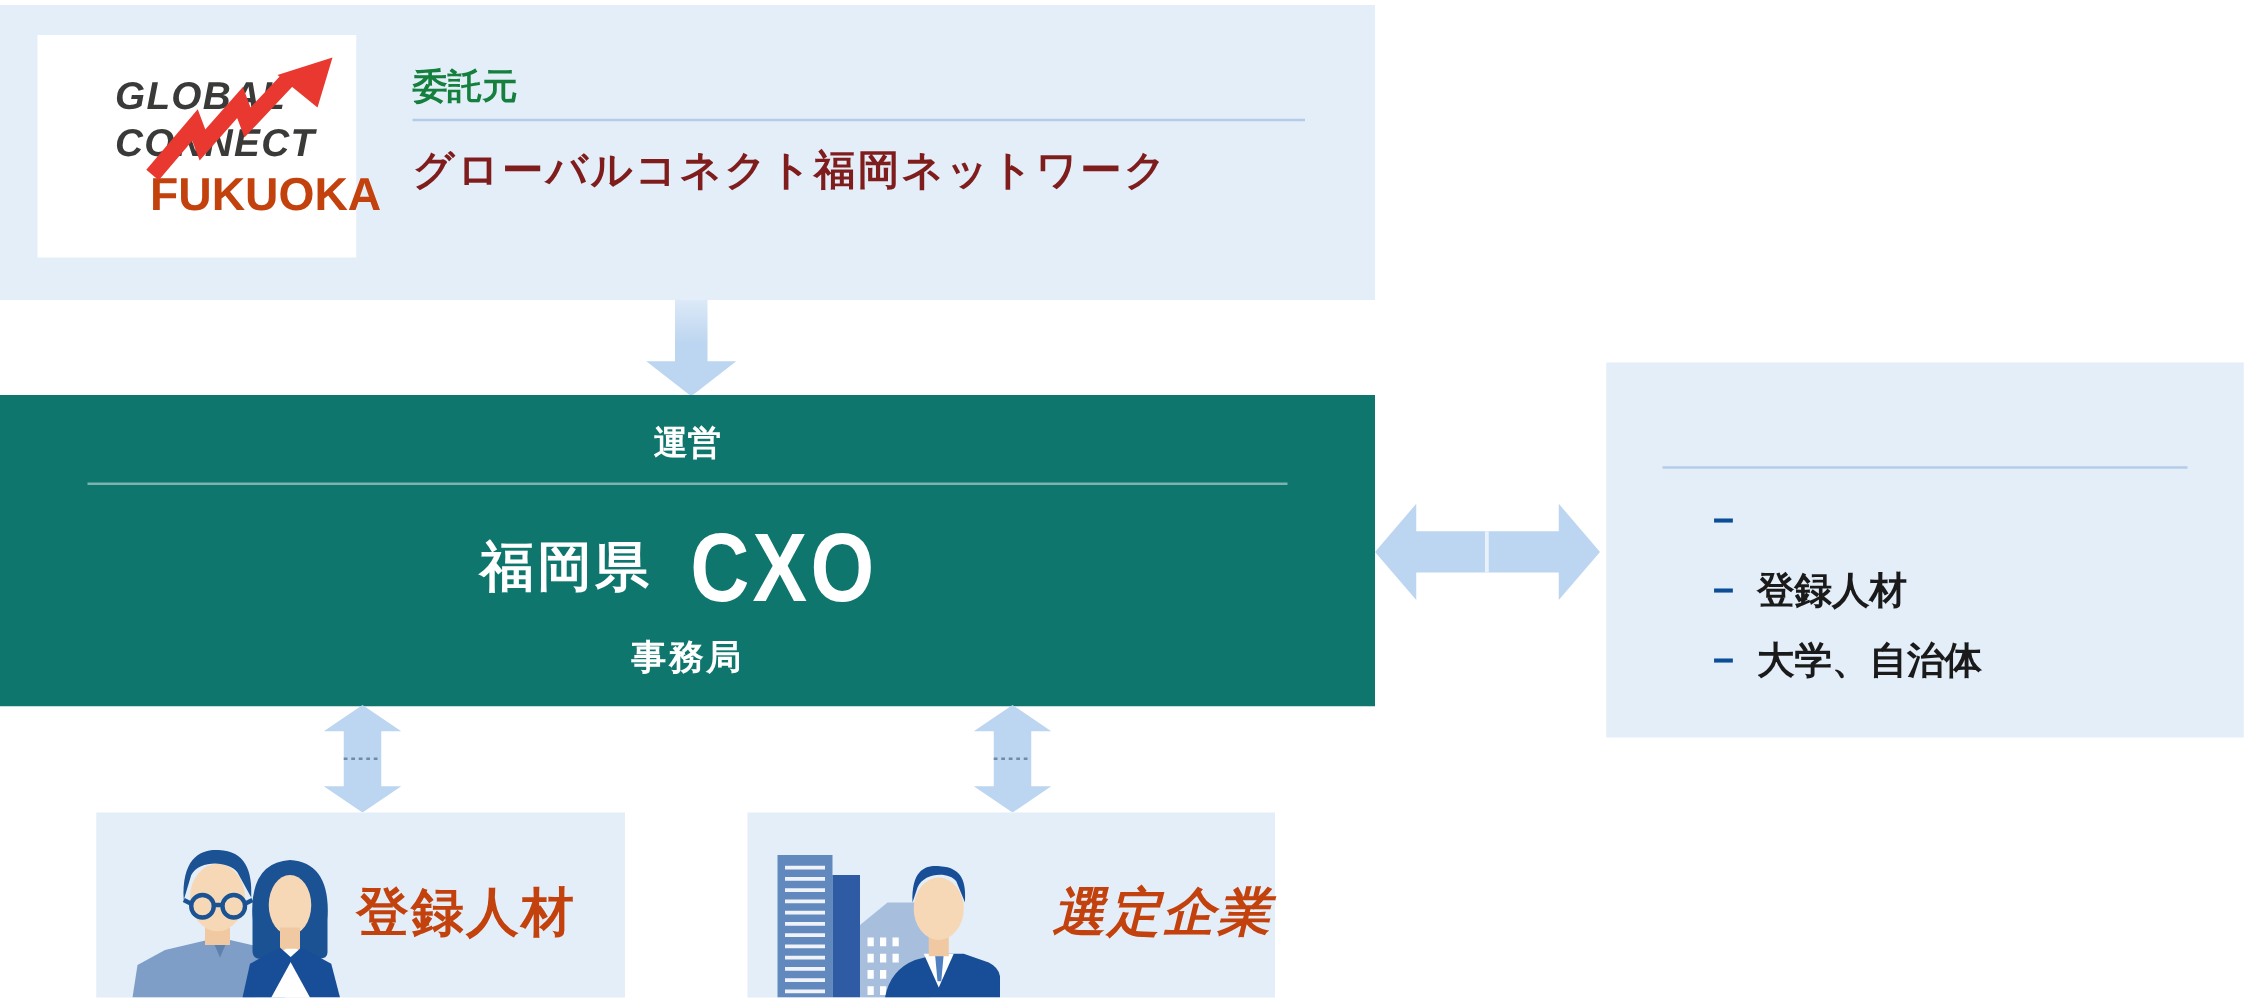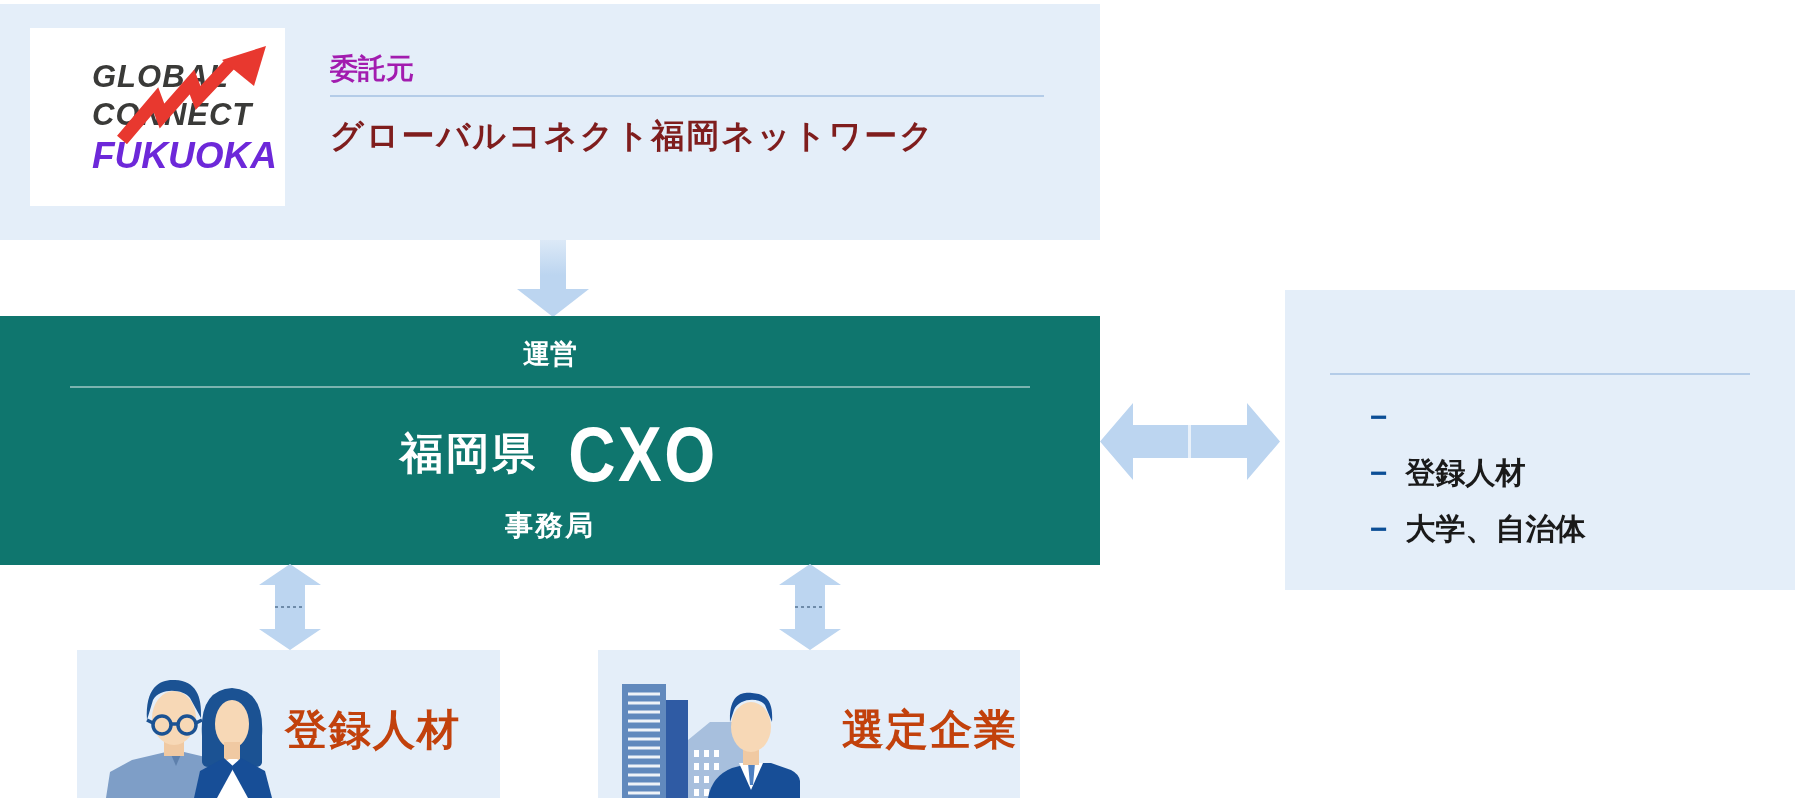--- a/index.html
+++ b/index.html
@@ -6,50 +6,50 @@
   .canvas{
     position:relative;width:1800px;height:800px;background:#ffffff;
     font-family:"Liberation Sans","DejaVu Sans",sans-serif;overflow:hidden;
   }
   .lightbox{position:absolute;background:#E4EEF9;}
   
   #box-consignor{left:0;top:4px;width:1100px;height:236px;}
   .logo-card{position:absolute;left:30px;top:24px;width:255px;height:178px;background:#ffffff;}
   .logo-inner{position:absolute;left:62px;top:30px;width:190px;height:130px;}
   .logo-l1,.logo-l2{font-style:italic;font-weight:bold;font-size:31px;line-height:38px;color:#3A3A38;letter-spacing:1px;}
-  .logo-l3{font-style:italic;font-weight:bold;font-size:37px;line-height:44px;color:#6d28d9;}
+  .logo-l3{font-weight:bold;font-size:37px;line-height:44px;color:#c2410c;margin-left:28px;}
   .logo-arrow-svg{position:absolute;left:24px;top:-14px;width:156px;height:100px;}
   .consignor-text{position:absolute;left:330px;top:48px;width:714px;}
-  .sec-heading{font-size:28px;font-weight:bold;color:#a21caf;line-height:34px;}
+  .sec-heading{font-size:28px;font-weight:bold;color:#15803d;line-height:34px;}
   .sec-divider{margin-top:9px;height:2px;background:#B4CCE8;}
   .consignor-name{margin-top:17px;font-size:33px;font-weight:bold;color:#7f1d1d;letter-spacing:2px;white-space:nowrap;}
   
   .arrow{position:absolute;}
   #arrow-down{left:517px;top:240px;width:72px;height:77px;}
   #arrow-v1{left:259px;top:564px;width:62px;height:86px;}
   #arrow-v2{left:779px;top:564px;width:62px;height:86px;}
   #arrow-h{left:1100px;top:403px;width:180px;height:77px;}
   
   #box-operator{position:absolute;left:0;top:316px;width:1100px;height:249px;background:#0f766e;color:#ffffff;}
   .op-heading{position:absolute;top:20px;left:0;width:100%;text-align:center;font-size:27px;font-weight:bold;}
   .op-divider{position:absolute;top:70px;left:70px;right:70px;height:2px;background:rgba(255,255,255,0.45);}
-  .op-title{position:absolute;top:96px;left:0;width:100%;height:84px;display:flex;align-items:center;justify-content:center;gap:16px;margin-left:16px;}
+  .op-title{position:absolute;top:96px;left:0;width:100%;height:84px;display:flex;align-items:center;justify-content:center;gap:16px;}
   .op-prefix,.op-suffix{font-size:43px;font-weight:bold;letter-spacing:3px;}
   .op-cxo{display:inline-block;font-size:78px;font-weight:bold;letter-spacing:3px;transform:scaleX(0.84);line-height:1;}
   .op-subtitle{position:absolute;top:191px;left:0;width:100%;text-align:center;font-size:28px;font-weight:bold;letter-spacing:2px;}
   
   #box-partners{left:1285px;top:290px;width:510px;height:300px;}
   .p-heading{position:absolute;top:32px;left:0;width:100%;text-align:center;font-size:28px;font-weight:bold;color:#0B4E96;}
   .p-divider{position:absolute;top:83px;left:45px;right:45px;height:2px;background:#B4CCE8;}
   .p-list{position:absolute;top:110px;left:85px;margin:0;padding:0;list-style:none;}
   .p-list li{display:flex;align-items:center;gap:18px;margin-bottom:23px;font-size:30px;font-weight:bold;color:#1A1A1A;line-height:33px;}
   .p-dash{color:#0B4E96;font-weight:bold;}
   
   #box-talent{left:77px;top:650px;width:423px;height:148px;}
-  #box-company{left:598px;top:650px;width:422px;height:148px;}
+  #box-company{left:598px;top:650px;width:422px;height:148px;font-style:italic;}
   .bottom-label{position:absolute;top:52px;font-size:42px;font-weight:bold;color:#c2410c;letter-spacing:2px;white-space:nowrap;}
   #box-talent .bottom-label{left:208px;}
   #box-company .bottom-label{left:244px;}
   .icon-svg{position:absolute;top:16px;}
   #box-talent .icon-svg{left:25px;width:172px;height:132px;}
   #box-company .icon-svg{left:22px;width:180px;height:132px;}
 </style>
 </head>
 <body>
 

